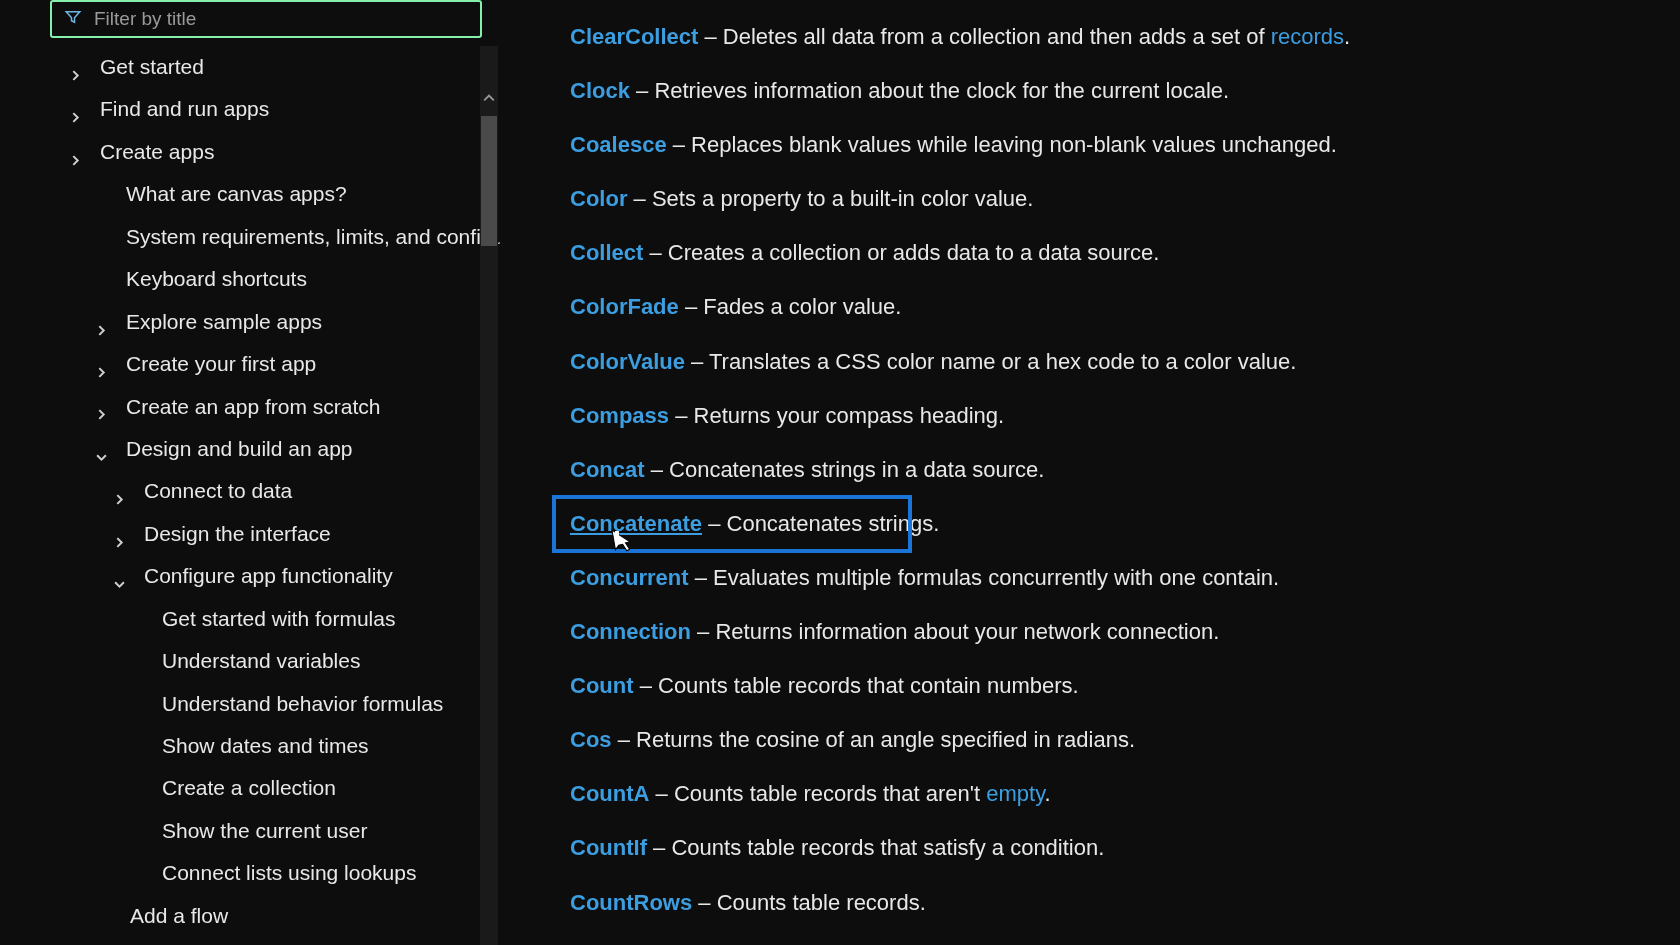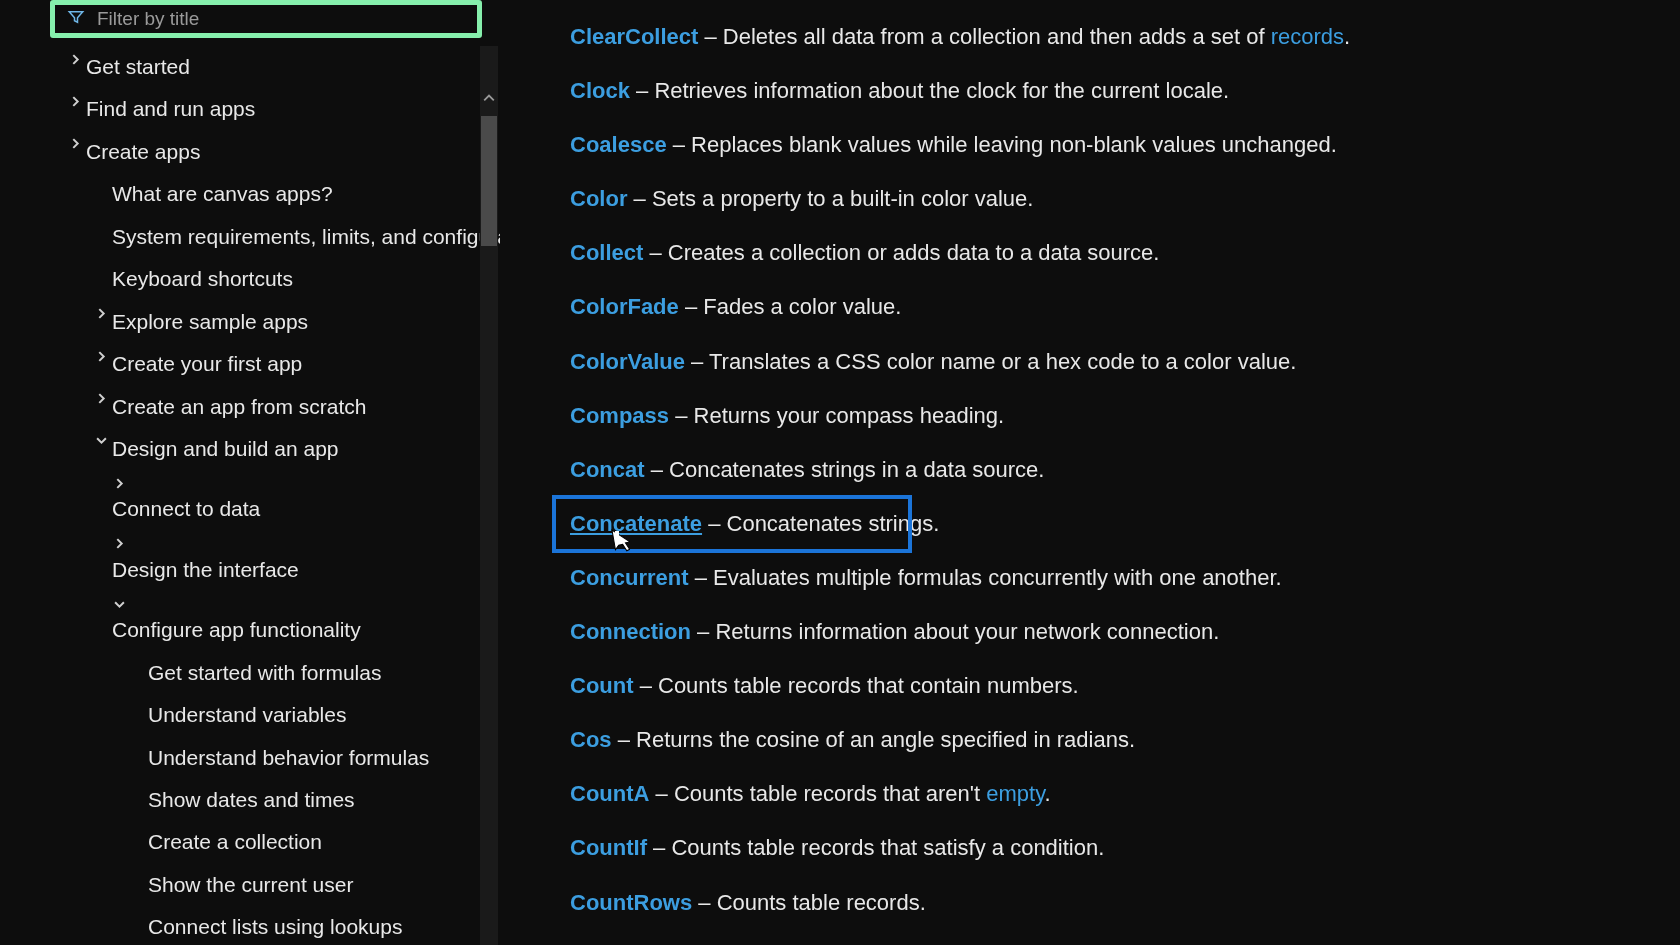--- a/index.html
+++ b/index.html
@@ -15,21 +15,21 @@
 
   
   .sidebar {
     width: 500px;
     padding: 0 0 0 50px;
     position: relative;
     height: 100%;
   }
   .filter-box {
     margin: 0 18px 8px 0;
-    border: 5px solid #86efac;
+    border: 2px solid #86efac;
     border-radius: 3px;
     height: 38px;
     display: flex;
     align-items: center;
     padding: 0 12px;
     gap: 12px;
   }
   .filter-box svg { flex: 0 0 auto; }
   .filter-box input {
     background: transparent;
@@ -68,39 +68,39 @@
     width: 16px; height: 16px;
     display:flex;align-items:center;justify-content:center;
     color:#888;
   }
   .scrollbar-arrow.up { top: 44px; }
 
   ul.tree, ul.tree ul { list-style: none; }
   ul.tree > li { position: relative; }
   .node {
     display: flex;
-    align-items: flex-start;
-    gap: 4px;
+    align-items: flex-end;
+    gap: 18px;
     padding: 6px 0 6px 0;
     font-size: 21px;
     color: #e8e8e8;
     cursor: pointer;
     line-height: 1.45;
     white-space: nowrap;
   }
   .node .chev {
     width: 14px; height: 14px;
     display: inline-flex; align-items:center; justify-content:center;
     color:#cfcfcf;
     flex:0 0 14px;
   }
   .node .chev.none { visibility: hidden; }
   .indent-1 { padding-left: 18px; }
   .indent-2 { padding-left: 44px; }
-  .indent-3 { padding-left: 62px; flex-direction: column; }
+  .indent-3 { padding-left: 62px; }
   .indent-4 { padding-left: 80px; }
 
   
   .content {
     flex: 1;
     padding: 20px 40px 20px 70px;
     font-size: 22px;
     line-height: 1.55;
     overflow: hidden;
   }
@@ -336,21 +336,21 @@
         <div class="func-entry"><span class="func-name">Color</span><span> – Sets a property to a built-in color value.</span></div>
         <div class="func-entry"><span class="func-name">Collect</span><span> – Creates a collection or adds data to a data source.</span></div>
         <div class="func-entry"><span class="func-name">ColorFade</span><span> – Fades a color value.</span></div>
         <div class="func-entry"><span class="func-name">ColorValue</span><span> – Translates a CSS color name or a hex code to a color value.</span></div>
         <div class="func-entry"><span class="func-name">Compass</span><span> – Returns your compass heading.</span></div>
         <div class="func-entry"><span class="func-name">Concat</span><span> – Concatenates strings in a data source.</span></div>
         <div class="func-entry"><span class="func-name hovered">Concatenate</span><span> – Concatenates strings.</span><div class="highlight-box" style="left: -18px; top: -12px; width: 360px; height: 58px;"></div><span class="cursor" style="left: 38px; top: 20px;"><svg width="22" height="28" viewBox="0 0 22 28">
               <path d="M6 2v20l4-4h4l3 7 3-1-3-7h5z" transform="rotate(-10 11 14)" fill="#fff" stroke="#000" stroke-width="1"></path>
               <rect x="7" y="4" width="4" height="12" fill="#fff"></rect>
             </svg></span></div>
-        <div class="func-entry"><span class="func-name">Concurrent</span><span> – Evaluates multiple formulas concurrently with one another.</span></div>
+        <div class="func-entry"><span class="func-name">Concurrent</span><span> – Evaluates multiple formulas concurrently with one contain.</span></div>
         <div class="func-entry"><span class="func-name">Connection</span><span> – Returns information about your network connection.</span></div>
         <div class="func-entry"><span class="func-name">Count</span><span> – Counts table records that contain numbers.</span></div>
         <div class="func-entry"><span class="func-name">Cos</span><span> – Returns the cosine of an angle specified in radians.</span></div>
         <div class="func-entry"><span class="func-name">CountA</span><span> – Counts table records that aren't </span><span class="inline-link">empty</span><span>.</span></div>
         <div class="func-entry"><span class="func-name">CountIf</span><span> – Counts table records that satisfy a condition.</span></div>
         <div class="func-entry"><span class="func-name">CountRows</span><span> – Counts table records.</span></div>
       </div>
   </main>
 
 </div>

